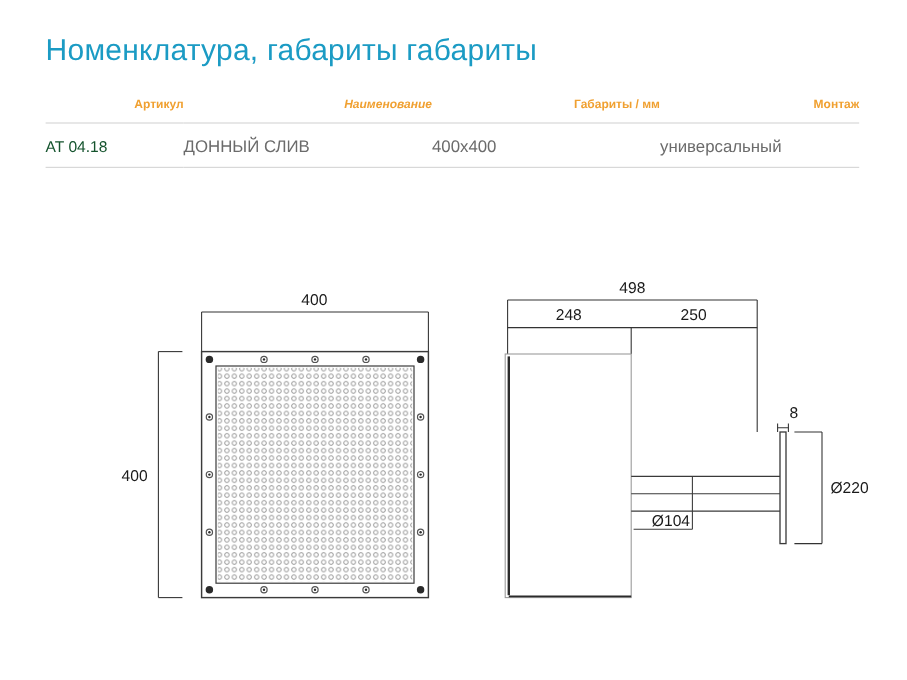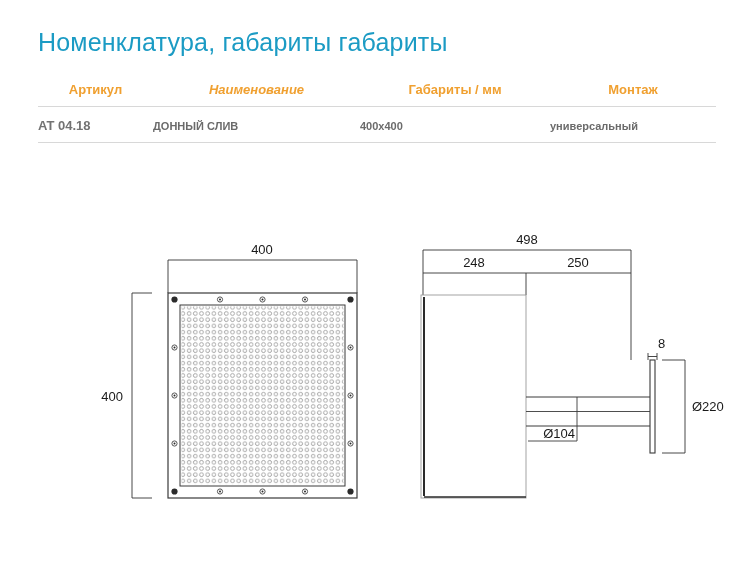--- a/index.html
+++ b/index.html
@@ -33,40 +33,39 @@
     left: 38px;
     top: 82px;
     width: 678px;
   }
   #spec-table table {
     border-collapse: collapse;
     width: 100%;
     table-layout: fixed;
   }
   #spec-table th {
-    text-align: center;
-    font-size: 13px;
+    text-align: right;
+    font-size: 10px;
     font-weight: bold;
     color: #f0a030;
     padding: 0 0 9px 0;
     border-bottom: 1px solid #d8d8d8;
     white-space: nowrap;
   }
   #spec-table td {
     text-align: left;
-    font-size: 11px;
+    font-size: 14px;
     color: #6b6b6b;
     padding: 11px 0 9px 0;
     border-bottom: 1px solid #d8d8d8;
     white-space: nowrap;
-    font-weight: bold;
   }
   #spec-table td.article {
-    font-weight: bold;
-    color: #737373;
+    font-weight: normal;
+    color: #14532d;
     font-size: 13px;
   }
   .col-article  { width: 115px; }
   .col-name     { width: 207px; font-style: italic; }
   .col-dims     { width: 190px; }
   .col-mount    { width: auto; }
 
   
   #drawings {
     position: absolute;

